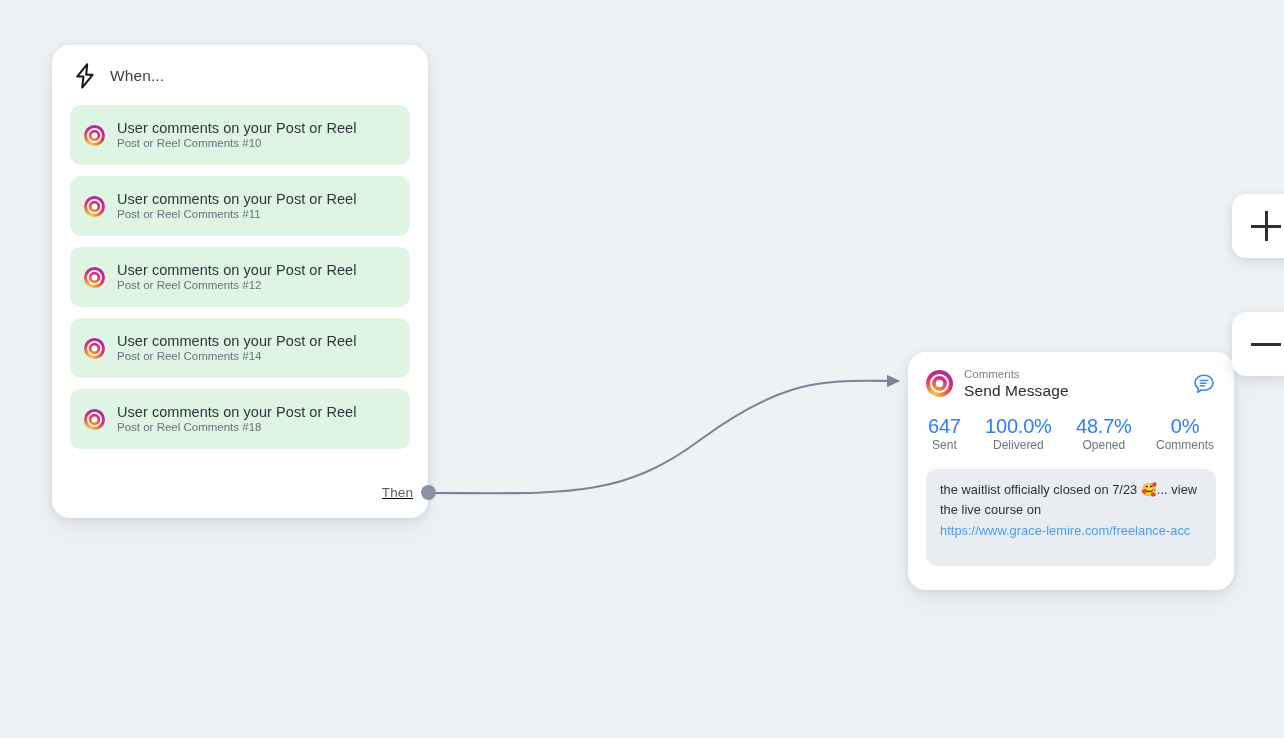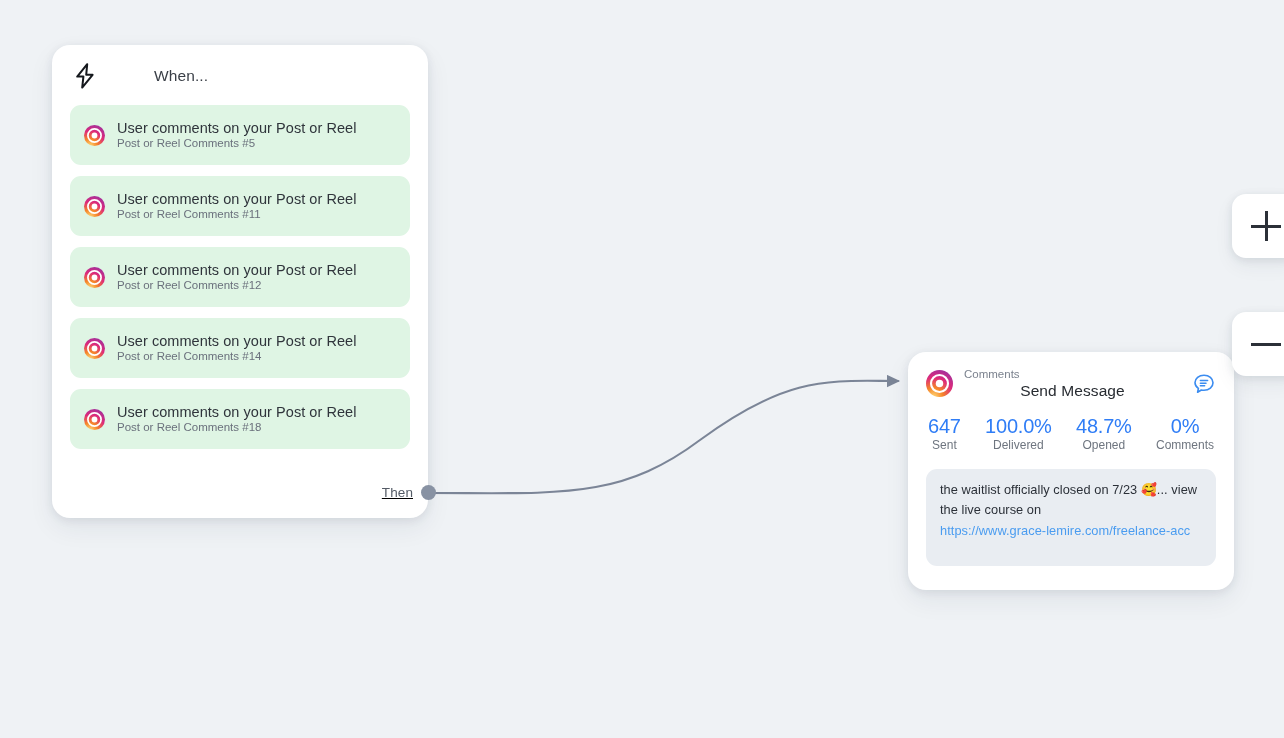--- a/index.html
+++ b/index.html
@@ -51,21 +51,20 @@
     gap: 14px;
     padding: 18px 22px 10px 22px;
   }
 
   .bolt-icon { width: 22px; height: 26px; display: block; flex: none; }
 
   .trigger-title {
     font-size: 15.5px;
     color: #3a3f47;
     letter-spacing: .1px;
-    margin-left: 44px;
   }
 
   .trigger-list {
     padding: 6px 18px 0 18px;
     display: flex;
     flex-direction: column;
     gap: 11px;
   }
 
   .trigger-row {
@@ -137,21 +136,20 @@
 
   .action-heads { display: flex; flex-direction: column; gap: 1px; flex: 1; }
 
   .action-platform { font-size: 11.5px; color: #7b828e; line-height: 1.1; }
 
   .action-title {
     font-size: 15.5px;
     color: #272b31;
     line-height: 1.15;
     letter-spacing: .1px;
-    text-align: center;
   }
 
   .bubble-icon { width: 24px; height: 24px; display: block; flex: none; }
 
   
   .stats {
     display: flex;
     justify-content: space-between;
     margin-top: 16px;
     padding: 0 2px;
@@ -258,21 +256,21 @@
               <stop offset="58%" stop-color="#dd2a7b"></stop>
               <stop offset="100%" stop-color="#8134af"></stop>
             </radialGradient>
           </defs>
           <circle cx="10.5" cy="10.5" r="10.5" fill="url(#iggrad0)"></circle>
           <circle cx="10.5" cy="10.5" r="6.6" fill="none" stroke="#ffffff" stroke-width="1.7"></circle>
           <circle cx="10.5" cy="10.5" r="2.9" fill="#ffffff"></circle>
         </svg>
         <div class="trigger-texts">
           <span class="trigger-row-title">User comments on your Post or Reel</span>
-          <span class="trigger-row-sub">Post or Reel Comments #5</span>
+          <span class="trigger-row-sub">Post or Reel Comments #10</span>
         </div>
       </div>
 
       <div class="trigger-row">
         <svg class="ig-icon" width="21" height="21" viewBox="0 0 21 21" xmlns="http://www.w3.org/2000/svg">
           <circle cx="10.5" cy="10.5" r="10.5" fill="url(#iggrad0)"></circle>
           <circle cx="10.5" cy="10.5" r="6.6" fill="none" stroke="#ffffff" stroke-width="1.7"></circle>
           <circle cx="10.5" cy="10.5" r="2.9" fill="#ffffff"></circle>
         </svg>
         <div class="trigger-texts">

